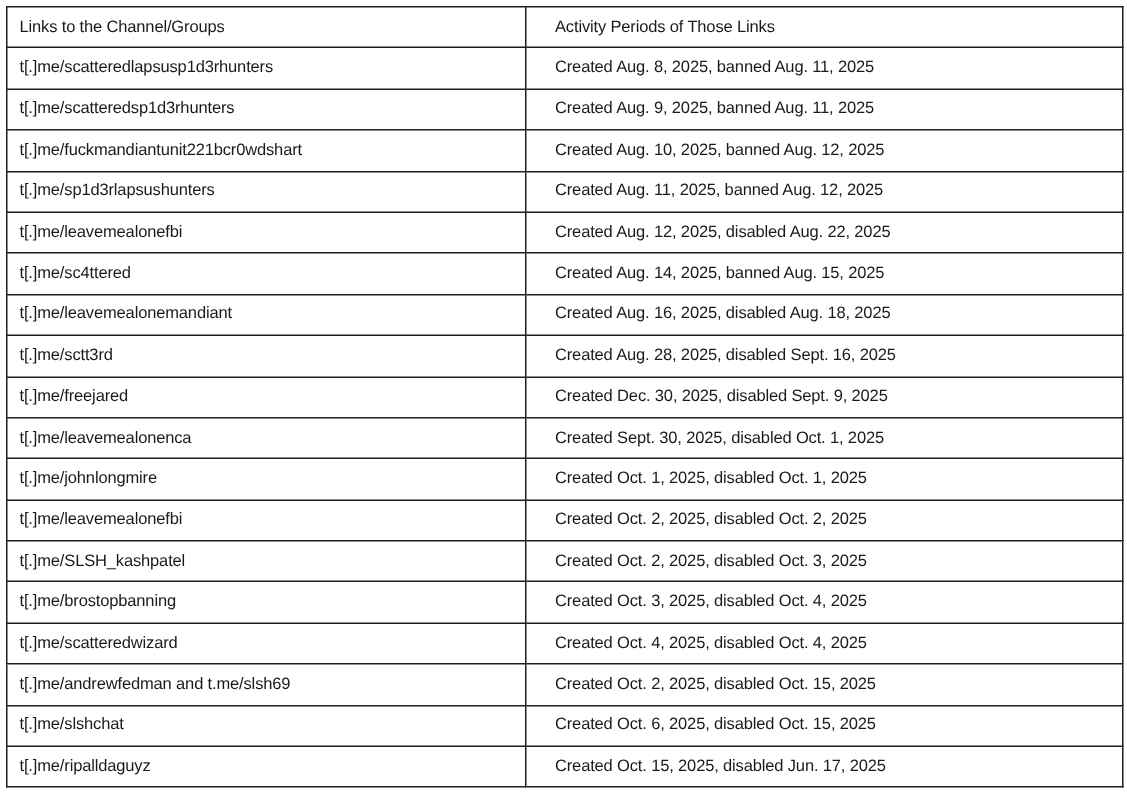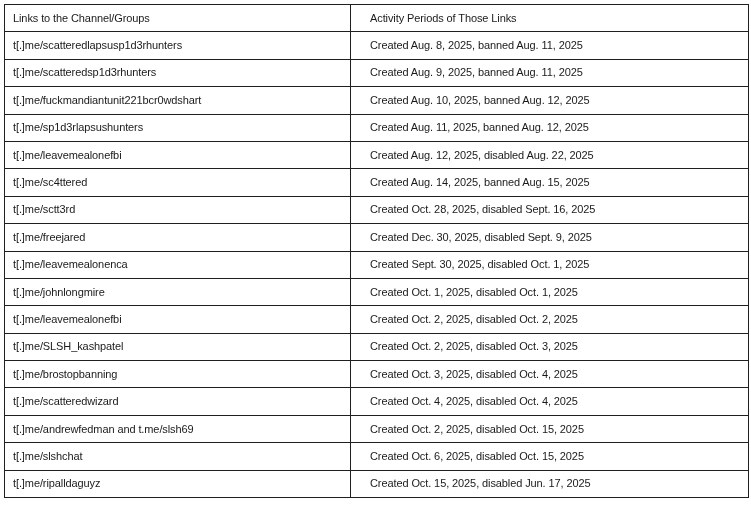--- a/index.html
+++ b/index.html
@@ -79,22 +79,26 @@
       </tr>
       <tr>
         <td>t[.]me/leavemealonefbi</td>
         <td class="period">Created Aug. 12, 2025, disabled Aug. 22, 2025</td>
       </tr>
       <tr>
         <td>t[.]me/sc4ttered</td>
         <td class="period">Created Aug. 14, 2025, banned Aug. 15, 2025</td>
       </tr>
       <tr>
+        <td>t[.]me/leavemealonemandiant</td>
+        <td class="period">Created Aug. 16, 2025, disabled Aug. 18, 2025</td>
+      </tr>
+      <tr>
         <td>t[.]me/sctt3rd</td>
-        <td class="period">Created Oct. 28, 2025, disabled Sept. 16, 2025</td>
+        <td class="period">Created Aug. 28, 2025, disabled Sept. 16, 2025</td>
       </tr>
       <tr>
         <td>t[.]me/freejared</td>
         <td class="period">Created Dec. 30, 2025, disabled Sept. 9, 2025</td>
       </tr>
       <tr>
         <td>t[.]me/leavemealonenca</td>
         <td class="period">Created Sept. 30, 2025, disabled Oct. 1, 2025</td>
       </tr>
       <tr>

